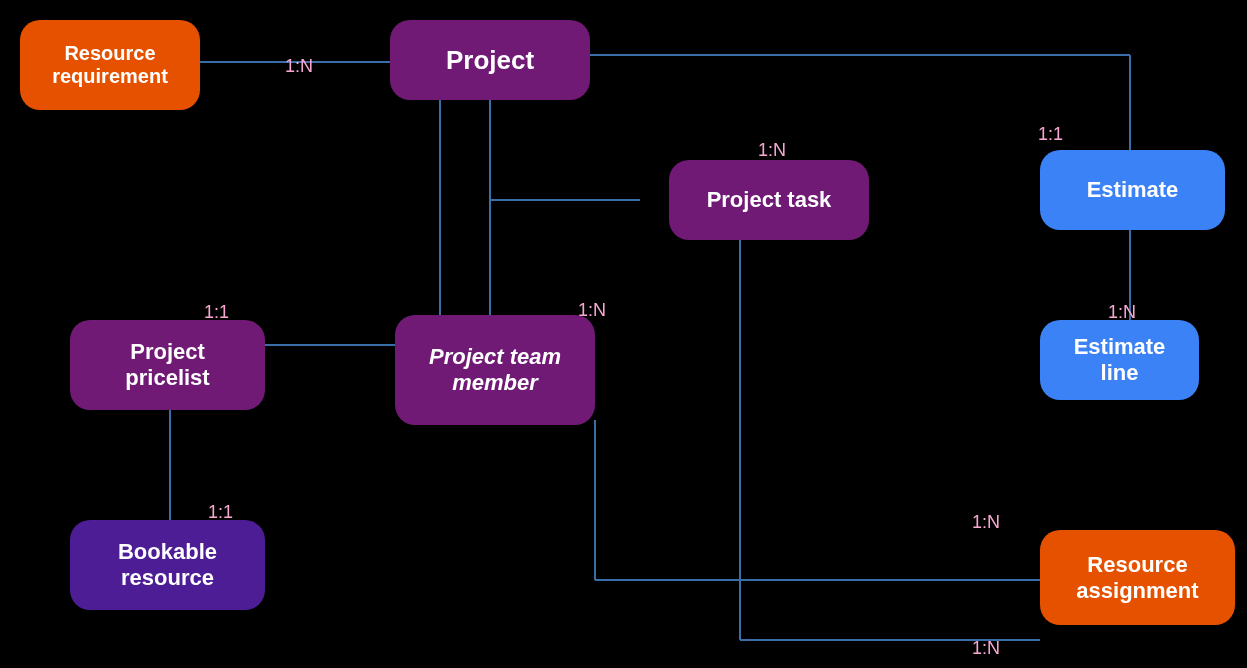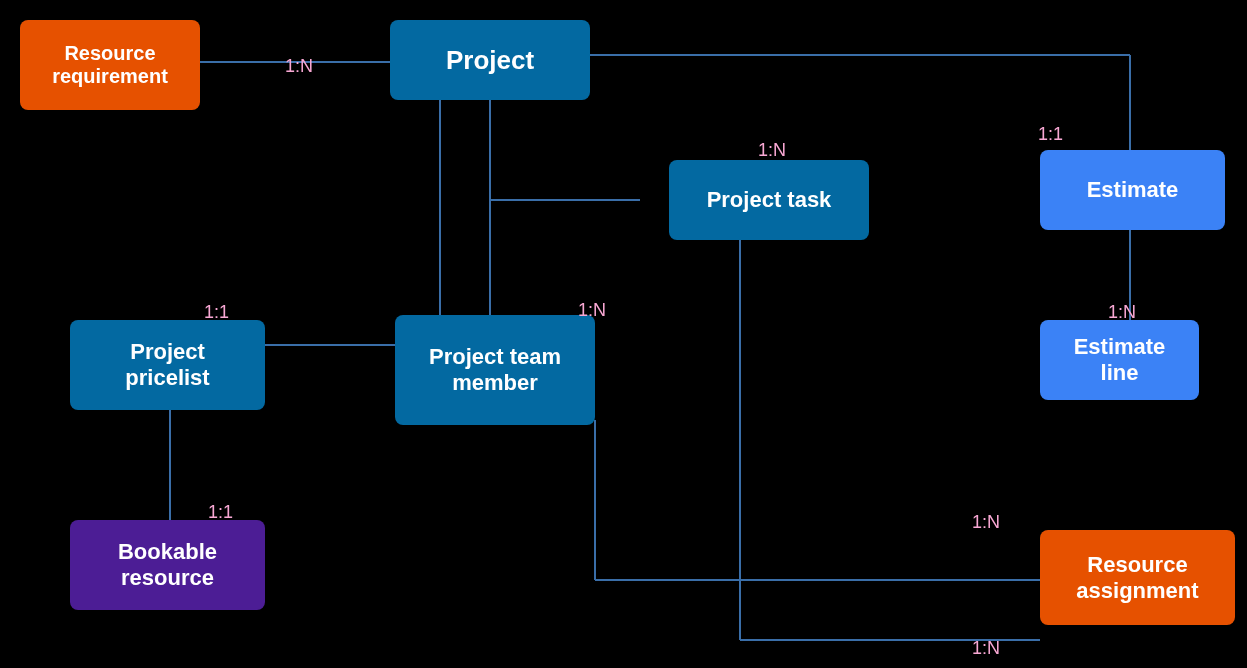--- a/index.html
+++ b/index.html
@@ -6,32 +6,32 @@
     body {
       background: #000;
       width: 1247px;
       height: 668px;
       position: relative;
       overflow: hidden;
       font-family: 'Segoe UI', Arial, sans-serif;
     }
     .node {
       position: absolute;
-      border-radius: 8px;
+      border-radius: 20px;
       display: flex;
       align-items: center;
       justify-content: center;
       text-align: center;
       font-size: 22px;
       font-weight: 600;
       color: #fff;
       padding: 10px 14px;
       z-index: 10;
     }
-    .node-green { background: #0369a1; }
+    .node-green { background: #701a75; }
     .node-orange { background: #e65100; }
     .node-magenta { background: #3b82f6; }
     .node-blue { background: #4c1d95; }
 
     .label {
       position: absolute;
       color: #f9a8d4;
       font-size: 18px;
       font-weight: 500;
       z-index: 11;
@@ -96,21 +96,21 @@
 <div class="node node-magenta" style="left:1040px;top:150px;width:185px;height:80px;font-size:22px;">
   <span>Estimate</span>
 </div>
 
 <div class="node node-green" style="left:70px;top:320px;width:195px;height:90px;font-size:22px;">
   <span style="white-space:pre-line;">Project
 pricelist</span>
 </div>
 
 <div class="node node-green" style="left:395px;top:315px;width:200px;height:110px;font-size:22px;">
-  <span style="white-space:pre-line;">Project team
+  <span style="white-space:pre-line;font-style:italic;">Project team
 member</span>
 </div>
 
 <div class="node node-magenta" style="left:1040px;top:320px;width:159px;height:80px;font-size:22px;">
   <span>Estimate line</span>
 </div>
 
 <div class="node node-blue" style="left:70px;top:520px;width:195px;height:90px;font-size:22px;">
   <span style="white-space:pre-line;">Bookable
 resource</span>

